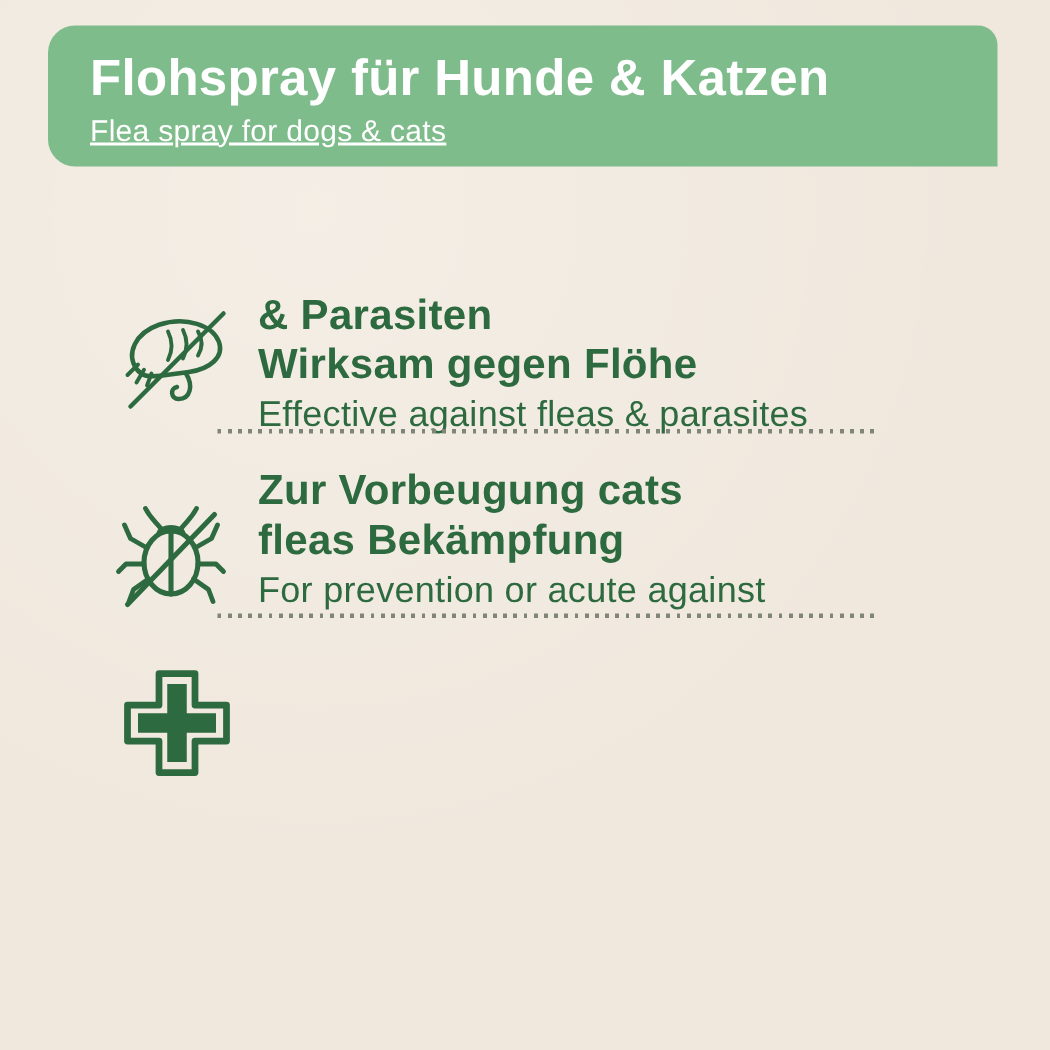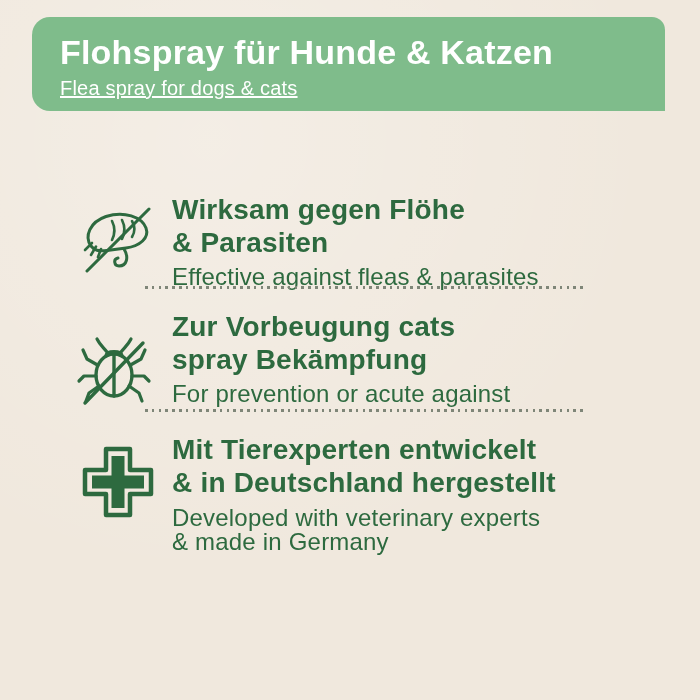--- a/index.html
+++ b/index.html
@@ -63,22 +63,22 @@
       <path class="stroke" stroke-width="2.6" d="M20,48.5 L15,57"></path>
       <path class="stroke" stroke-width="2.6" d="M25,51 L22,59"></path>
       <path class="stroke" stroke-width="2.6" d="M36,23 C39,29 39,36 36,42"></path>
       <path class="stroke" stroke-width="2.6" d="M46,22 C49,28 49,35 46,41"></path>
       <path class="stroke" stroke-width="2.6" d="M56,23 C59,28 59,34 56,39"></path>
       <path class="stroke" stroke-width="3" d="M48,51 C53,59 51,68 43,68 C38,68 37,61 42,60"></path>
       <path class="stroke" stroke-width="3" d="M11,73 L73,11"></path>
     </svg>
   </div>
   <div class="section-text" style="top:193px;">
+    <div class="sec-heading">&amp; Parasiten</div>
     <div class="sec-heading">Wirksam gegen Flöhe</div>
-    <div class="sec-heading">&amp; Parasiten</div>
     <div class="sec-sub">Effective against fleas &amp; parasites</div>
   </div>
 
   <div class="divider" style="top:286px;"></div>
 
   <div class="icon-box" style="left:72px;top:328px;">
     <svg width="84" height="84" viewBox="0 0 84 84">
       <ellipse class="stroke" stroke-width="3.4" cx="42" cy="47" rx="18" ry="21"></ellipse>
       <path class="stroke" stroke-width="3.4" d="M42,26 L42,68"></path>
       <path class="stroke" stroke-width="3.4" d="M34,27.5 C35,22.5 49,22.5 50,27.5"></path>
@@ -88,32 +88,26 @@
       <path class="stroke" stroke-width="3.2" d="M58.5,37 L69,31 L73,22"></path>
       <path class="stroke" stroke-width="3.2" d="M24,48 L12,48 L7,53"></path>
       <path class="stroke" stroke-width="3.2" d="M60,48 L72,48 L77,53"></path>
       <path class="stroke" stroke-width="3.2" d="M27,58 L17,65 L14,73"></path>
       <path class="stroke" stroke-width="3.2" d="M57,58 L67,65 L70,73"></path>
       <path class="stroke" stroke-width="3.4" d="M13,75 L71,15"></path>
     </svg>
   </div>
   <div class="section-text" style="top:310px;">
     <div class="sec-heading">Zur Vorbeugung cats</div>
-    <div class="sec-heading">spray Bekämpfung</div>
+    <div class="sec-heading">fleas Bekämpfung</div>
     <div class="sec-sub">For prevention or acute against</div>
   </div>
 
   <div class="divider" style="top:409px;"></div>
 
   <div class="icon-box" style="left:80px;top:444px;">
     <svg width="76" height="76" viewBox="0 0 76 76">
       <path class="stroke" stroke-width="4.5" stroke-linejoin="miter" d="M26,5 L50,5 L50,26 L71,26 L71,50 L50,50 L50,71 L26,71 L26,50 L5,50 L5,26 L26,26 Z"></path>
       <path fill="#2d6a3f" d="M31.5,12 L44.5,12 L44.5,31.5 L64,31.5 L64,44.5 L44.5,44.5 L44.5,64 L31.5,64 L31.5,44.5 L12,44.5 L12,31.5 L31.5,31.5 Z"></path>
     </svg>
   </div>
-  <div class="section-text" style="top:433px;">
-    <div class="sec-heading">Mit Tierexperten entwickelt</div>
-    <div class="sec-heading">&amp; in Deutschland hergestellt</div>
-    <div class="sec-sub" style="margin-top:7px;">Developed with veterinary experts</div>
-    <div class="sec-sub" style="margin-top:0;">&amp; made in Germany</div>
-  </div>
 
 </div>
 
 </body></html>

